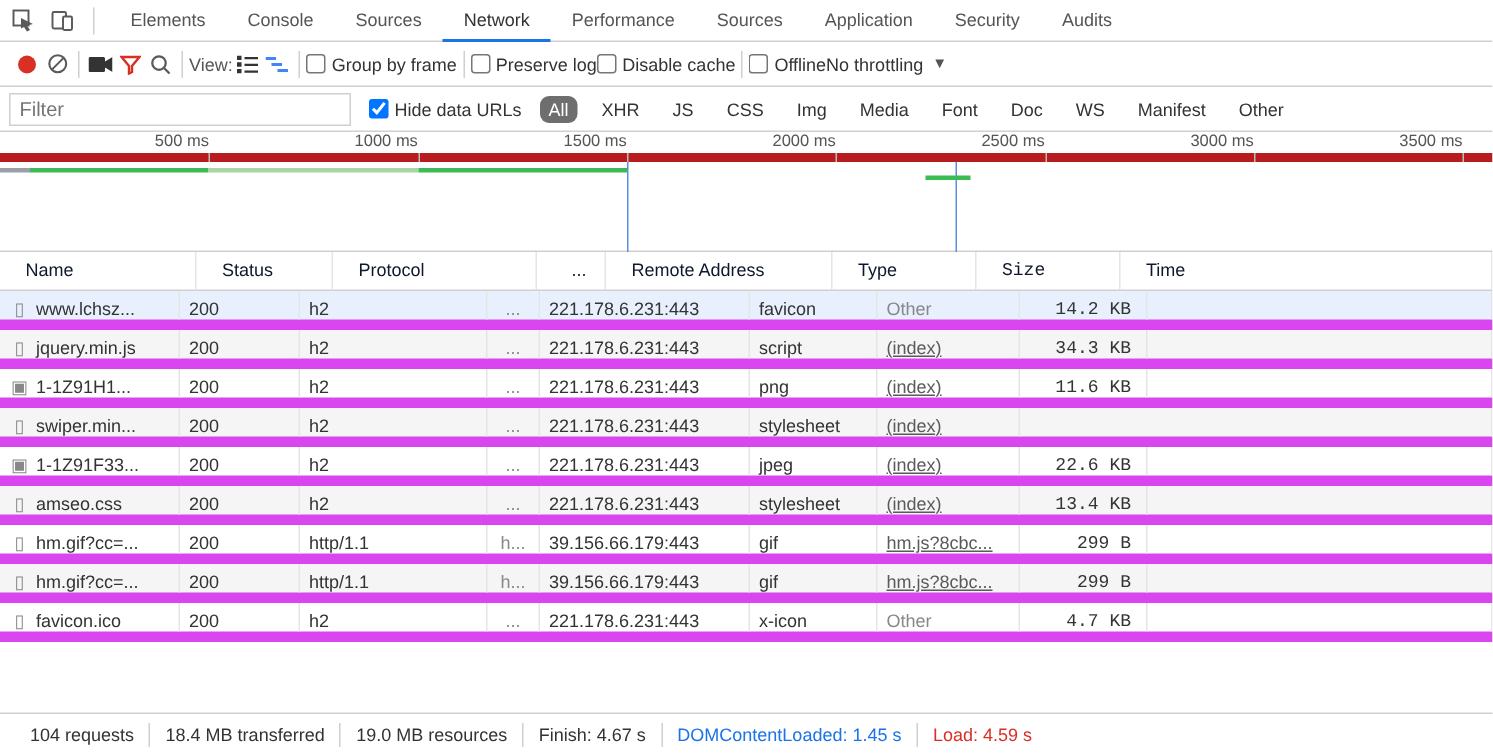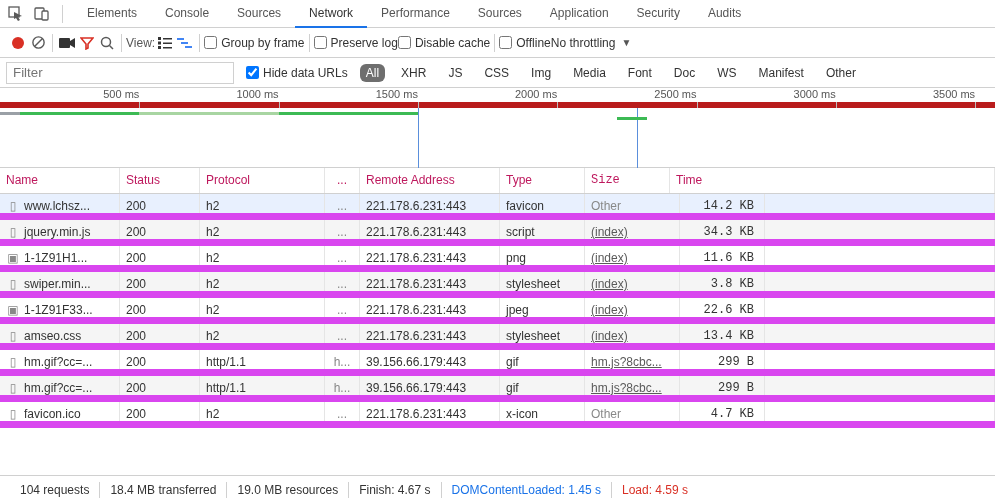--- a/index.html
+++ b/index.html
@@ -29,21 +29,21 @@
   .tick-label { position:absolute; top:0; transform:translateX(-100%); font-size:11px; color:#555; white-space:nowrap;}
   .tl-body { position:relative; height:60px; }
   .tl-tall { position:absolute; top:0; bottom:0; width:1px; background:#5a8fdc; }
   .tl-seg { position:absolute; height:3px; }
   .table { display:flex; flex-direction:column; }
   .thead, .trow { display:flex; align-items:stretch; height:26px; }
   .thead { background:#fff; border-bottom:1px solid #d0d0d0; }
   .cell { padding:5px 6px; border-right:1px solid #e5e5e5; overflow:hidden; white-space:nowrap; text-overflow:ellipsis; }
   .c-name{width:120px;} .c-status{width:80px;} .c-proto{width:125px;} .c-dots{width:35px;text-align:center;color:#888;}
   .c-addr{width:140px;} .c-type{width:85px;} .c-init{width:95px;} .c-size{width:85px;font-family:Liberation Mono, monospace; } .c-time{flex:1;}
-  .thead .cell { color:#be185d; font-weight:400;}
+  .thead .cell { color:#0f172a; font-weight:400;margin-left:11px;}
   .c-size.val { text-align:right; padding-right:10px;}
   .trow { border-bottom:7px solid #d946ef; }
   .trow.selected { background:#e8f0fe; }
   .trow.alt { background:#f5f5f5; }
   .initiator-link { color:#5a5a5a; text-decoration:underline; cursor:pointer; }
   .initiator-other { color:#888; }
   .file-ico { display:inline-block; width:14px; text-align:center; margin-right:4px; color:#888;}
   .statusbar { position:absolute; bottom:0; left:0; right:0; height:28px; border-top:1px solid #d0d0d0; display:flex; align-items:center; padding:0 10px; gap:0; color:#333; }
   .statusbar .sseg { padding:0 10px; }
   .statusbar .ssep { width:1px; height:16px; background:#d0d0d0; }
@@ -261,21 +261,20 @@
         <div class="cell c-time"></div>
       </div>
       <div class="trow alt">
         <div class="cell c-name"><span class="file-ico">▯</span>swiper.min...</div>
         <div class="cell c-status">200</div>
         <div class="cell c-proto">h2</div>
         <div class="cell c-dots">...</div>
         <div class="cell c-addr">221.178.6.231:443</div>
         <div class="cell c-type">stylesheet</div>
         <div class="cell c-init"><span class="initiator-link">(index)</span></div>
-        <div class="cell c-size val">3.8 KB</div>
         <div class="cell c-time"></div>
       </div>
       <div class="trow">
         <div class="cell c-name"><span class="file-ico">▣</span>1-1Z91F33...</div>
         <div class="cell c-status">200</div>
         <div class="cell c-proto">h2</div>
         <div class="cell c-dots">...</div>
         <div class="cell c-addr">221.178.6.231:443</div>
         <div class="cell c-type">jpeg</div>
         <div class="cell c-init"><span class="initiator-link">(index)</span></div>

